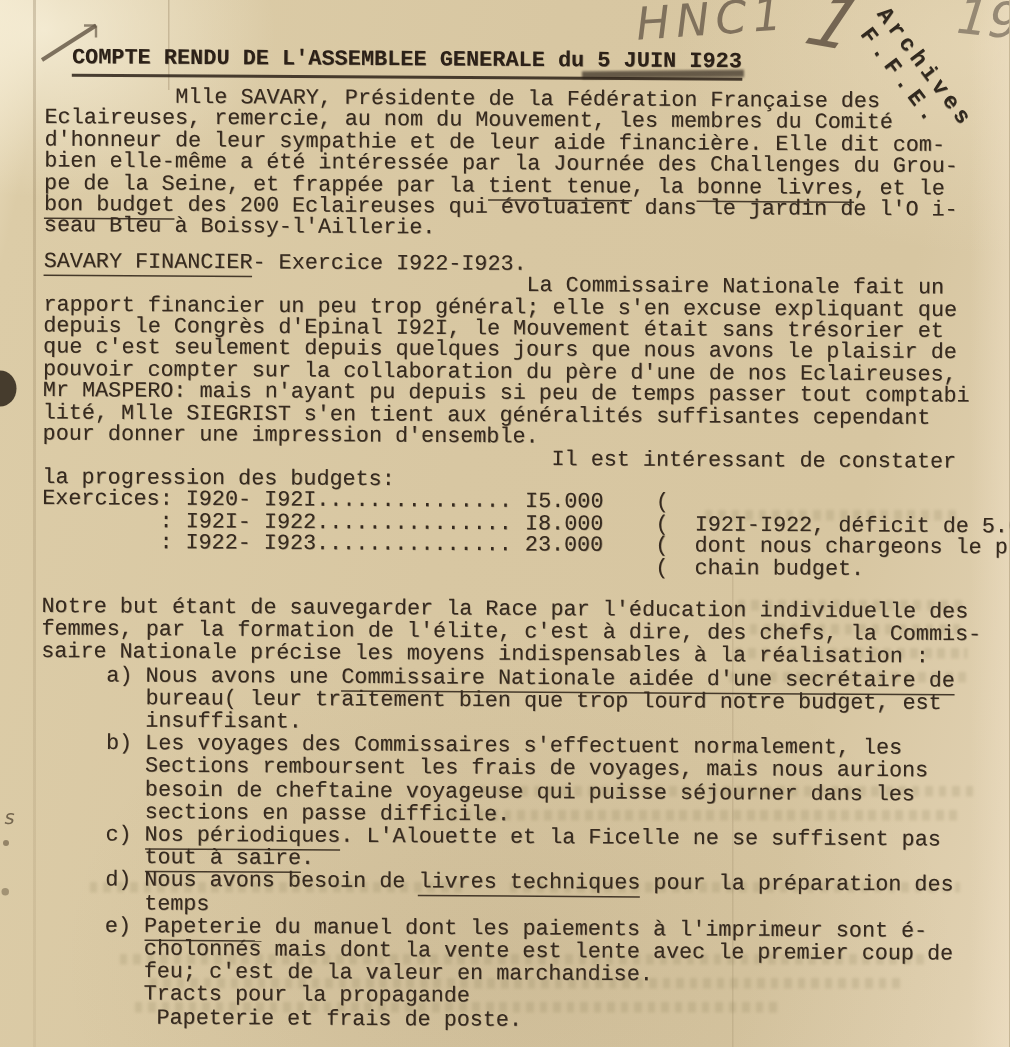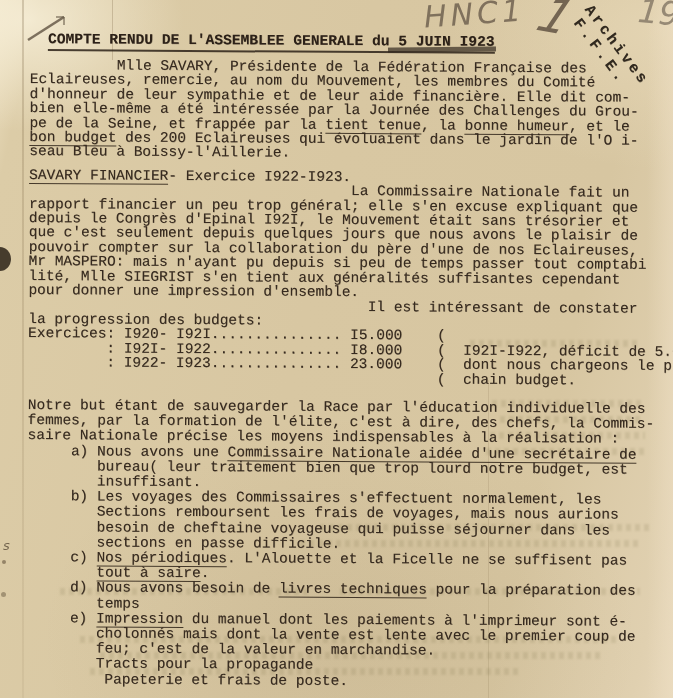--- a/index.html
+++ b/index.html
@@ -86,21 +86,21 @@
   <div class="pencil margin-mark">s</div>
   <div class="smudge-bar"></div>
 
   <div class="textblock">
     <div class="doc-title">COMPTE RENDU DE L'ASSEMBLEE GENERALE du 5 JUIN I923</div>
     <div id="flow">
         <div class="ln" style="line-height: 14.4px;"><span>          Mlle SAVARY, Présidente de la Fédération Française des</span></div>
         <div class="ln" style="line-height: 14.4px;"><span>Eclaireuses, remercie, au nom du Mouvement, les membres du Comité</span></div>
         <div class="ln" style="line-height: 14.4px;"><span>d'honneur de leur sympathie et de leur aide financière. Elle dit com-</span></div>
         <div class="ln" style="line-height: 14.4px;"><span>bien elle-même a été intéressée par la Journée des Challenges du Grou-</span></div>
-        <div class="ln" style="line-height: 14.4px;"><span>pe de la Seine, et frappée par la </span><span class="u">tient tenue</span><span>, la </span><span class="u">bonne humeur</span><span>, et le</span></div>
+        <div class="ln" style="line-height: 14.4px;"><span>pe de la Seine, et frappée par la </span><span class="u">tient tenue</span><span>, la </span><span class="u">bonne livres</span><span>, et le</span></div>
         <div class="ln" style="line-height: 14.4px;"><span class="u">bon budget</span><span> des 200 Eclaireuses qui évoluaient dans le jardin de l'O i-</span></div>
         <div class="ln" style="line-height: 14.4px;"><span>seau Bleu à Boissy-l'Aillerie.</span></div>
         <div style="height: 9px;"></div>
         <div class="ln" style="line-height: 14.4px;"><span class="u">SAVARY FINANCIER</span><span>- Exercice I922-I923.</span></div>
         <div class="ln" style="line-height: 14.4px;"><span>                                     La Commissaire Nationale fait un</span></div>
         <div class="ln" style="line-height: 14.4px;"><span>rapport financier un peu trop général; elle s'en excuse expliquant que</span></div>
         <div class="ln" style="line-height: 14.4px;"><span>depuis le Congrès d'Epinal I92I, le Mouvement était sans trésorier et</span></div>
         <div class="ln" style="line-height: 14.4px;"><span>que c'est seulement depuis quelques jours que nous avons le plaisir de</span></div>
         <div class="ln" style="line-height: 14.4px;"><span>pouvoir compter sur la collaboration du père d'une de nos Eclaireuses,</span></div>
         <div class="ln" style="line-height: 14.4px;"><span>Mr MASPERO: mais n'ayant pu depuis si peu de temps passer tout comptabi</span></div>
@@ -120,21 +120,21 @@
         <div class="ln" style="line-height: 15.2px;"><span>        bureau( leur traitement bien que trop lourd notre budget, est</span></div>
         <div class="ln" style="line-height: 15.2px;"><span>        insuffisant.</span></div>
         <div class="ln" style="line-height: 15.2px;"><span>     b) Les voyages des Commissaires s'effectuent normalement, les</span></div>
         <div class="ln" style="line-height: 15.2px;"><span>        Sections remboursent les frais de voyages, mais nous aurions</span></div>
         <div class="ln" style="line-height: 15.2px;"><span>        besoin de cheftaine voyageuse qui puisse séjourner dans les</span></div>
         <div class="ln" style="line-height: 15.2px;"><span>        sections en passe difficile.</span></div>
         <div class="ln" style="line-height: 15.2px;"><span>     c) </span><span class="u">Nos périodiques</span><span>. L'Alouette et la Ficelle ne se suffisent pas</span></div>
         <div class="ln" style="line-height: 15.2px;"><span>        </span><span class="u">tout à saire</span><span>.</span></div>
         <div class="ln" style="line-height: 15.2px;"><span>     d) Nous avons besoin de </span><span class="u">livres techniques</span><span> pour la préparation des</span></div>
         <div class="ln" style="line-height: 15.2px;"><span>        temps</span></div>
-        <div class="ln" style="line-height: 15.2px;"><span>     e) </span><span class="u">Impression</span><span> du manuel dont les paiements à l'imprimeur sont é-</span></div>
+        <div class="ln" style="line-height: 15.2px;"><span>     e) </span><span class="u">Papeterie</span><span> du manuel dont les paiements à l'imprimeur sont é-</span></div>
         <div class="ln" style="line-height: 15.2px;"><span>        cholonnés mais dont la vente est lente avec le premier coup de</span></div>
         <div class="ln" style="line-height: 15.2px;"><span>        feu; c'est de la valeur en marchandise.</span></div>
         <div class="ln" style="line-height: 15.2px;"><span>        Tracts pour la propagande</span></div>
         <div class="ln" style="line-height: 15.2px;"><span>         Papeterie et frais de poste.</span></div>
       </div>
   </div>
 
 </div>
 
 </body></html>

